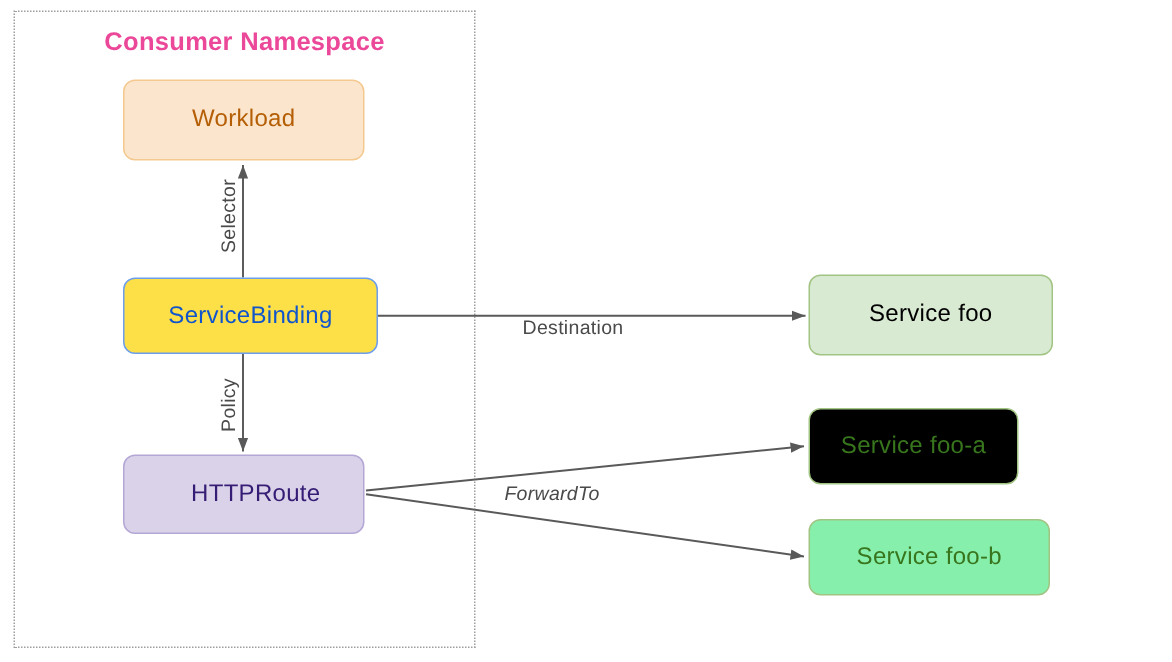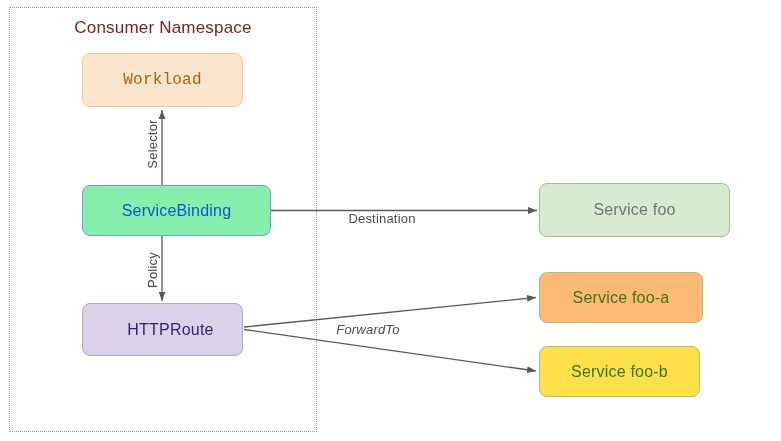--- a/index.html
+++ b/index.html
@@ -21,57 +21,58 @@
     border: 1.5px dotted #9e9e9e;
     background: transparent;
     box-sizing: border-box;
   }
   .ns-consumer { left: 9px;   top: 7px;   width: 308px; height: 425px; }
   .ns-producer { left: 465px; top: 128px; width: 307px; height: 303px; }
   .ns-title {
     margin-top: 10px;
     text-align: center;
     font-size: 17px;
-    color: #7f1d1d;
+    color: #ec4899;
     letter-spacing: 0.2px;
+    font-weight: bold;
   }
   
   .node {
     position: absolute;
     box-sizing: border-box;
     border-radius: 8px;
     display: flex;
     align-items: center;
     justify-content: center;
     font-size: 16px;
     letter-spacing: 0.2px;
   }
   .node-workload {
     left: 82px; top: 53px; width: 161px; height: 54px;
-    background: #fce5cd; border: 1.5px solid #f4c98f; color: #b45f06; font-family: Liberation Mono, monospace;
+    background: #fce5cd; border: 1.5px solid #f4c98f; color: #b45f06;
   }
   .node-servicebinding {
-    left: 82px; top: 185px; width: 189px; height: 51px;
-    background: #86efac; border: 1.5px solid #6d9eeb; color: #1155cc;
+    left: 82px; top: 185px; width: 170px; height: 51px;
+    background: #fde047; border: 1.5px solid #6d9eeb; color: #1155cc;
   }
   .node-httproute {
     left: 82px; top: 303px; width: 161px; height: 53px;
     background: #d9d2e9; border: 1.5px solid #b4a7d6; color: #351c75; padding-left: 16px;
   }
   .node-service-foo {
-    left: 539px; top: 183px; width: 191px; height: 54px;
-    background: #d9ead3; border: 1.5px solid #a2c483; color: #737373;
+    left: 539px; top: 183px; width: 163px; height: 54px;
+    background: #d9ead3; border: 1.5px solid #a2c483; color: #000000;
   }
   .node-service-foo-a {
-    left: 539px; top: 272px; width: 164px; height: 51px;
-    background: #fdba74; border: 1.5px solid #a2c483; color: #38761d;
+    left: 539px; top: 272px; width: 140px; height: 51px;
+    background: #000000; border: 1.5px solid #a2c483; color: #38761d;
   }
   .node-service-foo-b {
     left: 539px; top: 346px; width: 161px; height: 51px;
-    background: #fde047; border: 1.5px solid #a2c483; color: #38761d;
+    background: #86efac; border: 1.5px solid #a2c483; color: #38761d;
   }
   
   .edges {
     position: absolute;
     left: 0; top: 0;
     width: 781px; height: 441px;
     pointer-events: none;
   }
   
   .edge-label {

